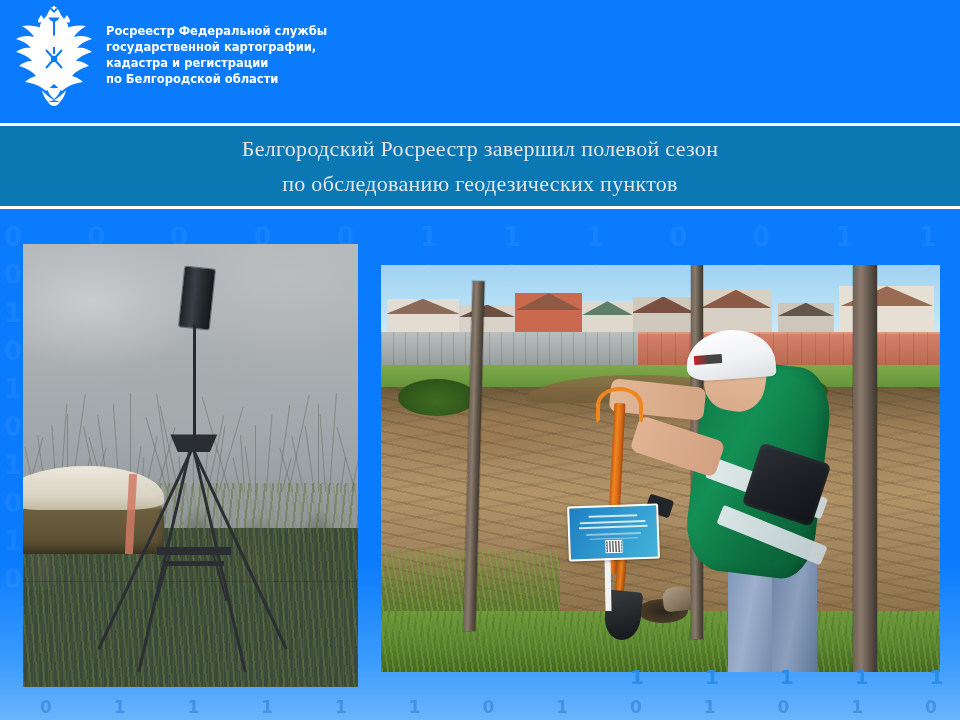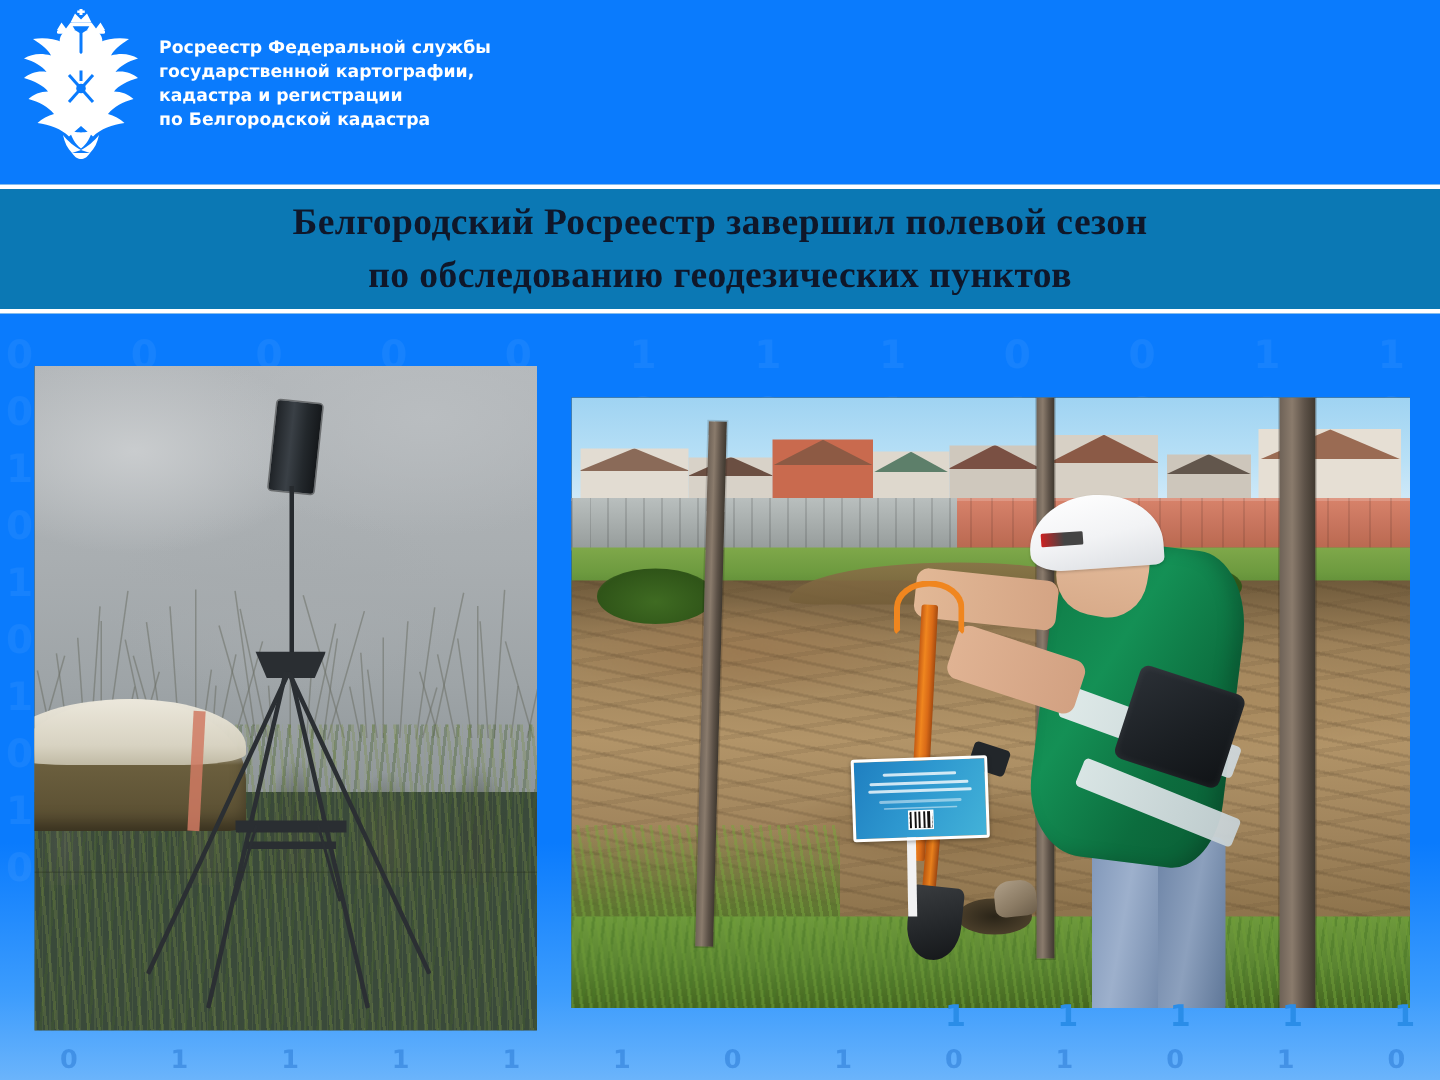--- a/index.html
+++ b/index.html
@@ -31,22 +31,22 @@
          font-family:"DejaVu Sans", sans-serif;}
   .sub{margin-top:5px;font-size:11.5px;color:#ffffff;line-height:1.38;
        font-family:"DejaVu Sans", sans-serif;font-weight:600;}
   .sub div{white-space:nowrap;}
 
   
   .title-banner{position:absolute;left:0;top:123px;width:960px;height:86px;
     background:#0b78b4;border-top:3px solid #ffffff;border-bottom:3px solid #ffffff;
     box-sizing:border-box;display:flex;align-items:center;justify-content:center;}
   .title-inner{width:100%;text-align:center;}
-  .title-line{font-family:"Liberation Serif", serif;font-weight:700;color:#0f172a;
-    font-size:25px;line-height:35px;letter-spacing:.3px;}
+  .title-line{font-family:"Liberation Serif", serif;font-weight:400;color:#e5e5e5;
+    font-size:22px;line-height:35px;letter-spacing:.3px;}
 
   
   .photo{position:absolute;overflow:hidden;background:#3a4a3a;}
   #photo-left{left:23px;top:244px;width:335px;height:443px;}
   #photo-right{left:381px;top:265px;width:559px;height:407px;}
   .ph{position:absolute;inset:0;}
 
   
   .lsky{position:absolute;left:0;top:0;width:100%;height:64%;
     background:
@@ -255,21 +255,21 @@
           <path d="M42 41 L42 48"></path>
         </g>
         <circle cx="42" cy="53" r="3.2" fill="#0a7bfd"></circle>
       </svg>
 
       <div class="logo-text">
         <div class="sub">
           <div>Росреестр Федеральной службы</div>
           <div>государственной картографии,</div>
           <div>кадастра и регистрации</div>
-          <div>по Белгородской кадастра</div>
+          <div>по Белгородской области</div>
         </div>
       </div>
     </div>
   </div>
 
   <div class="title-banner">
     <div class="title-inner">
       <div class="title-line">Белгородский Росреестр завершил полевой сезон</div>
       <div class="title-line">по обследованию геодезических пунктов</div>
     </div>

